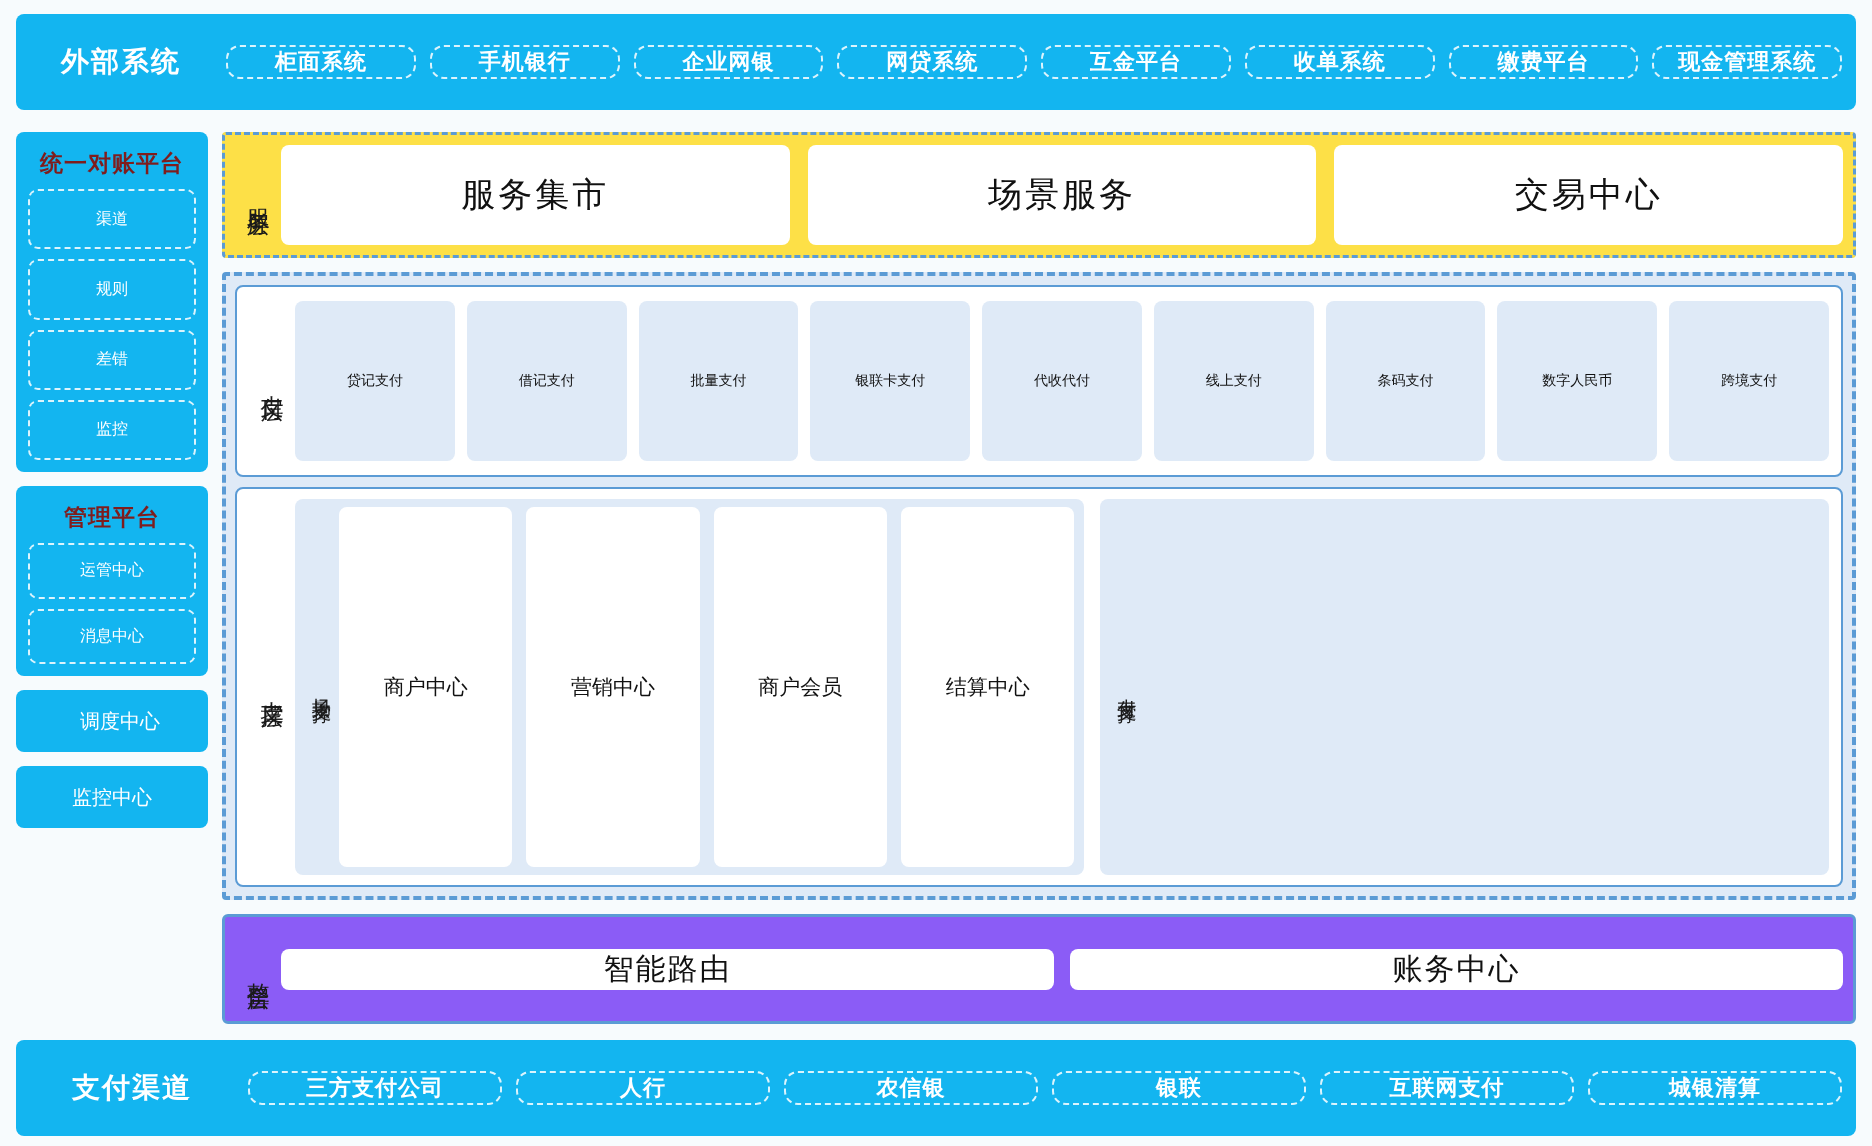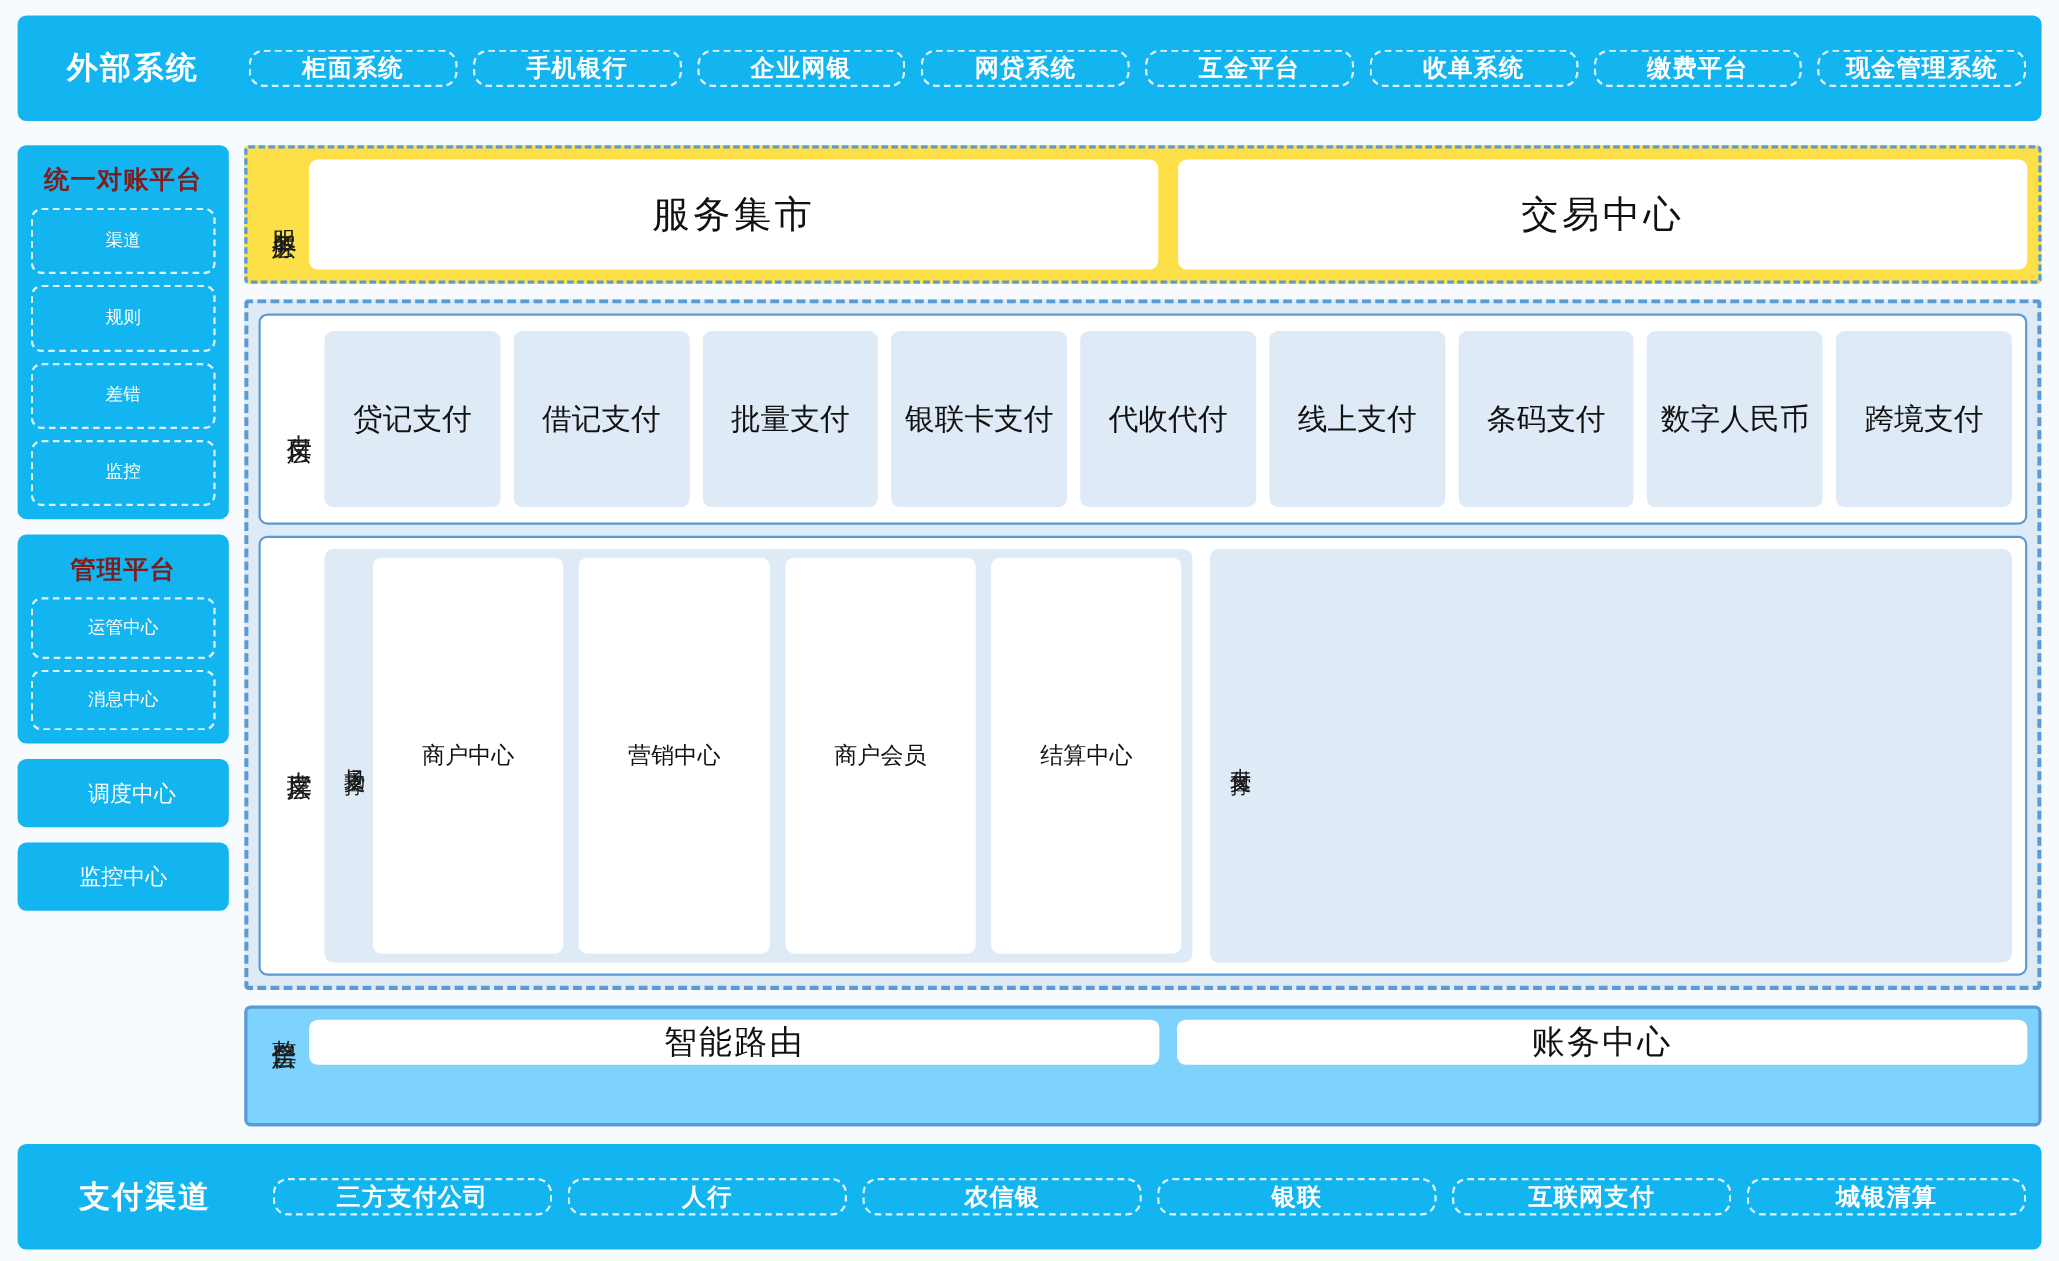--- a/index.html
+++ b/index.html
@@ -171,25 +171,25 @@
     background: #dfeaf7;
     border-radius: 4px;
     box-sizing: border-box;
     display: flex;
     flex-direction: column;
     padding: 9px;
     gap: 10px;
   }
   .layer-solid {
     border: 3px solid #5b9bd5;
-    background: #7dd3fc;
+    background: #8b5cf6;
     border-radius: 6px;
     box-sizing: border-box;
     display: flex;
-    align-items: flex-start;
+    align-items: center;
     padding: 10px;
   }
 
   
   .v-label {
     writing-mode: vertical-rl;
     text-orientation: upright;
     font-size: 23px;
     color: #1a1a1a;
     letter-spacing: 3px;
@@ -254,21 +254,21 @@
     align-items: stretch;
     padding: 4px 0;
   }
   .pay-card {
     flex: 1 1 0;
     background: #dfeaf7;
     border-radius: 8px;
     display: flex;
     align-items: center;
     justify-content: center;
-    font-size: 27px;
+    font-size: 14px;
     color: #111111;
     white-space: nowrap;
   }
 
   
   .sup-body {
     display: flex;
     flex: 1 1 auto;
     gap: 16px;
     align-items: stretch;
@@ -370,20 +370,21 @@
       <div id="rail-sched" class="rail-solid">调度中心</div>
       <div id="rail-monitor" class="rail-solid">监控中心</div>
     </div>
 
     <div id="right-col">
 
       <div id="layer-service" class="layer-dashdot">
         <div class="v-label">服务层</div>
         <div class="svc-row">
           <div class="svc-card">服务集市</div>
+          <div class="svc-card">场景服务</div>
           <div class="svc-card">交易中心</div>
         </div>
       </div>
 
       <div id="layer-pay-support" class="layer-dashed">
 
         <div id="pay-block" class="inner-white">
           <div class="v-label">支付层</div>
           <div class="pay-row">
             <div class="pay-card">贷记支付</div>

